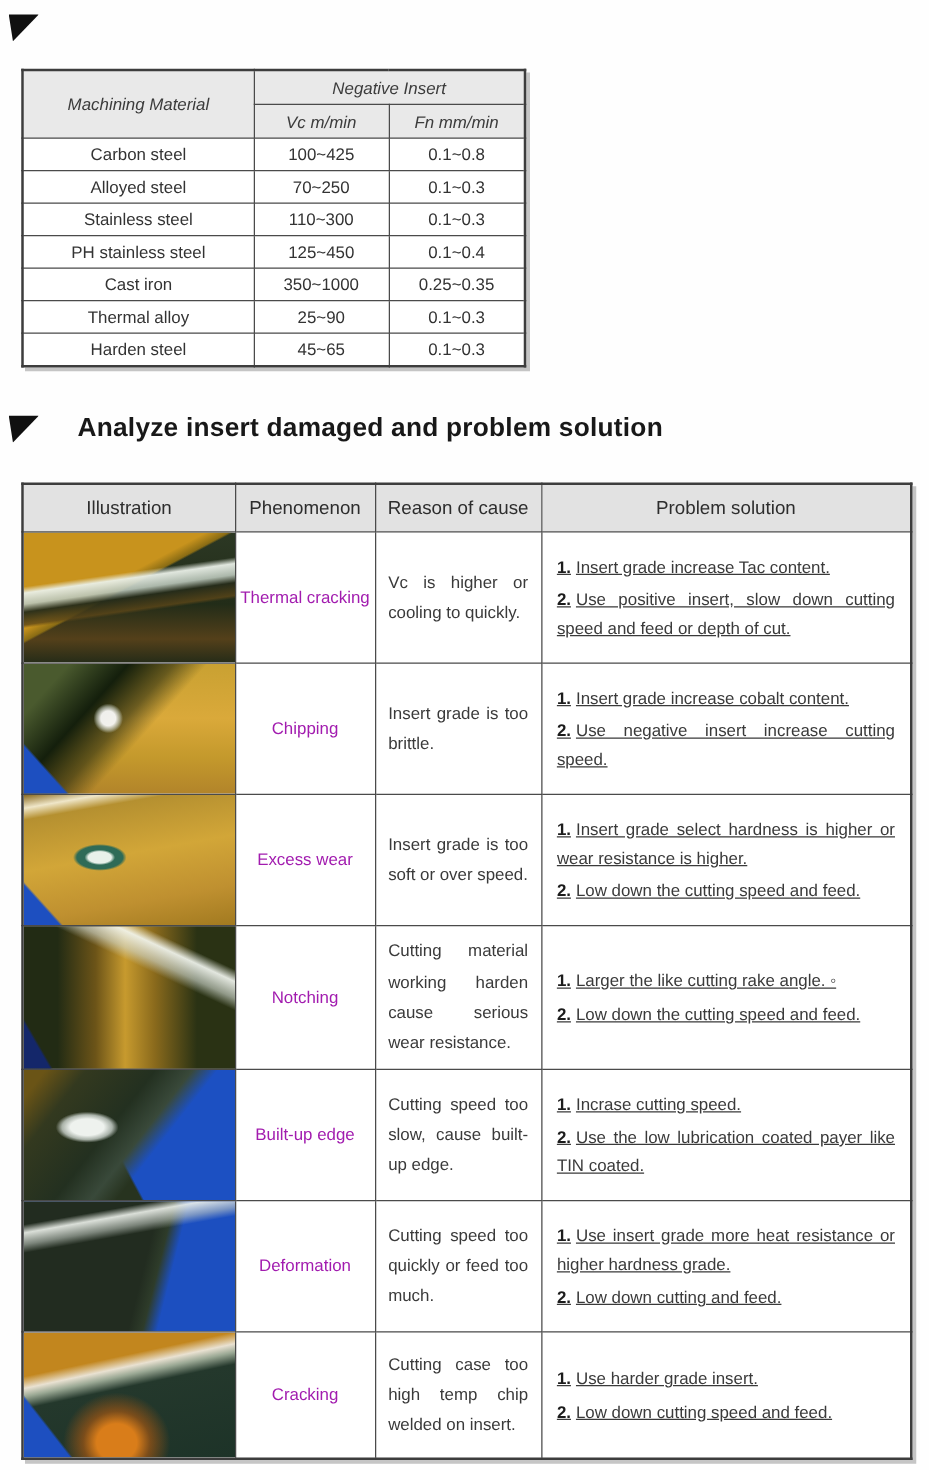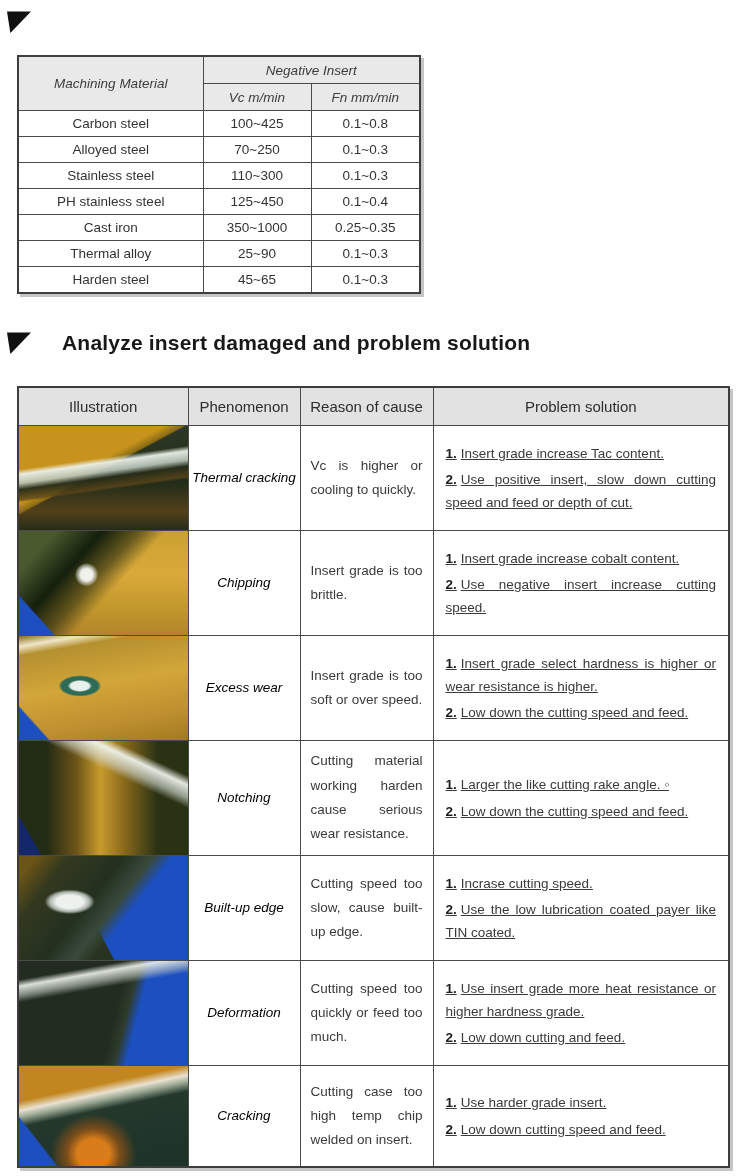--- a/index.html
+++ b/index.html
@@ -46,22 +46,22 @@
     font-size:13.5px;
   }
   .t2 thead th{
     background:#e2e2e2;font-weight:400;color:#2d2d2d;
     height:35px;font-size:15px;
   }
   .t2 td{vertical-align:middle;background:#fff;}
   .cell-illu{padding:0;}
   .illu{width:100%;display:block;}
   .cell-phen{
-    text-align:center;color:#000000;
-    padding:0 0;line-height:1.75;font-style:italic;
+    text-align:center;color:#a21caf;
+    padding:0 0;line-height:1.75;
   }
   .cell-reason{
     padding:6px 10px;color:#3a3a3a;
     text-align:justify;line-height:1.8;
   }
   .cell-sol{padding:6px 12px;color:#3a3a3a;text-decoration:underline;}
   .sol-item{
     margin:3px 0;text-align:justify;line-height:1.72;
   }
   .sol-num{font-weight:700;color:#1c1c1c;margin-right:4px;}

